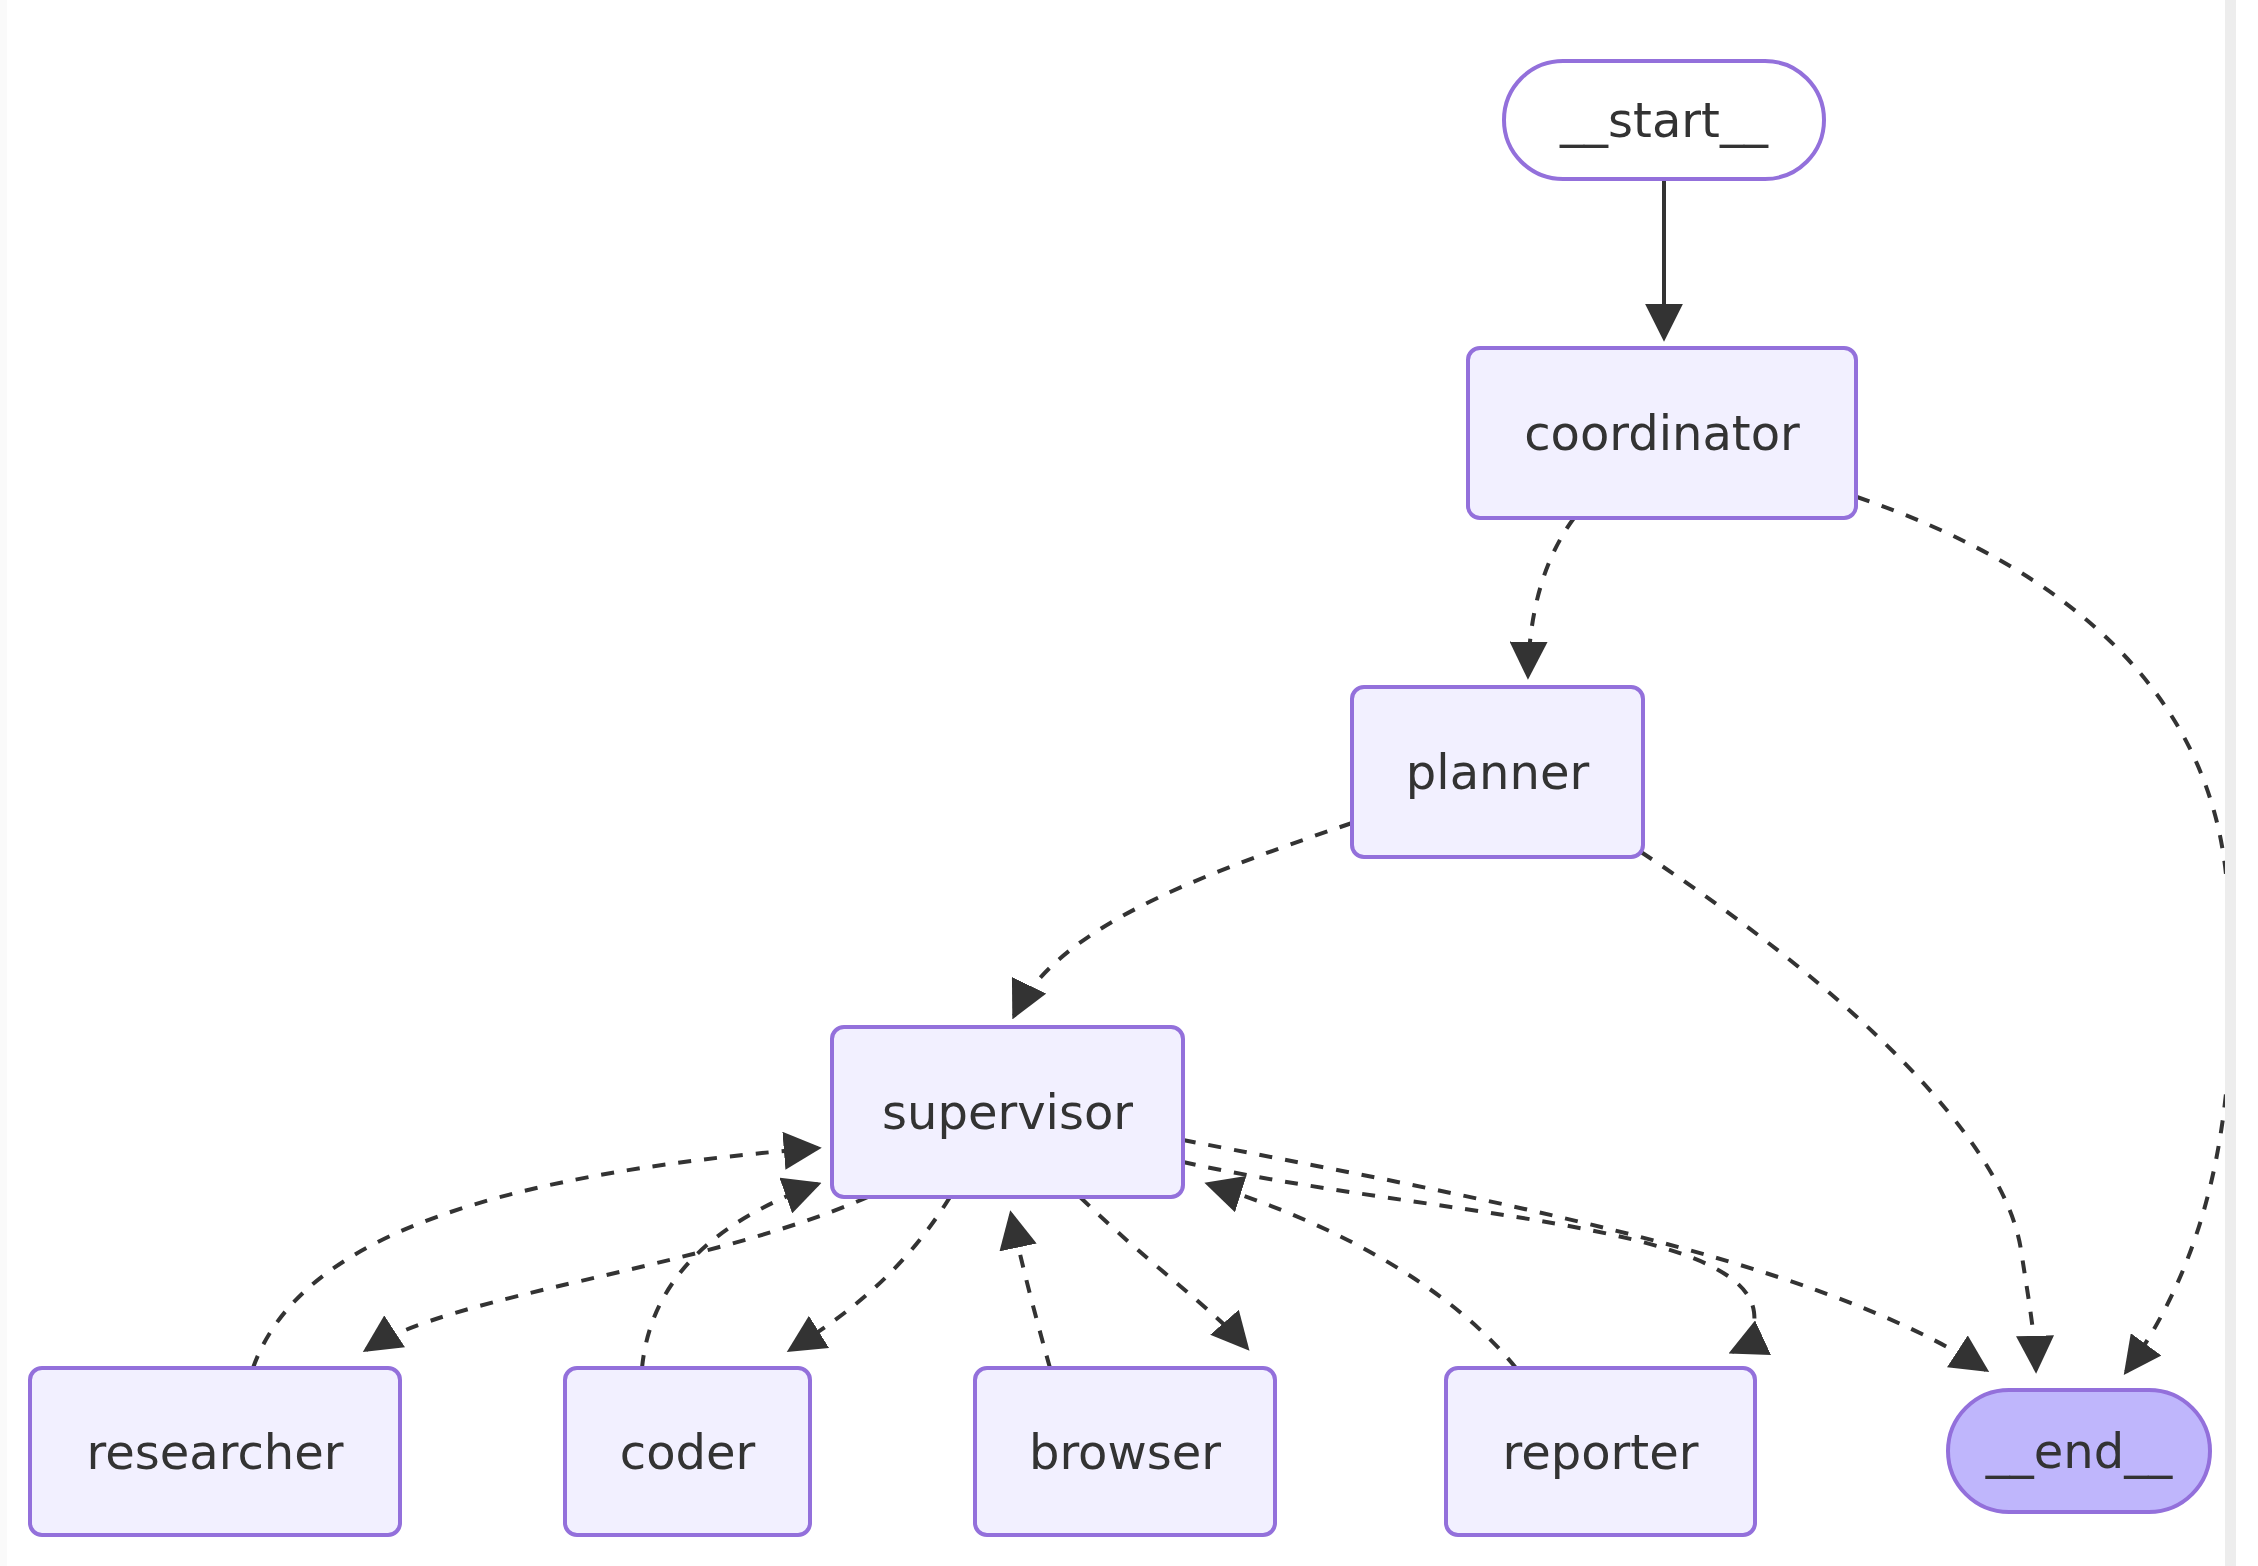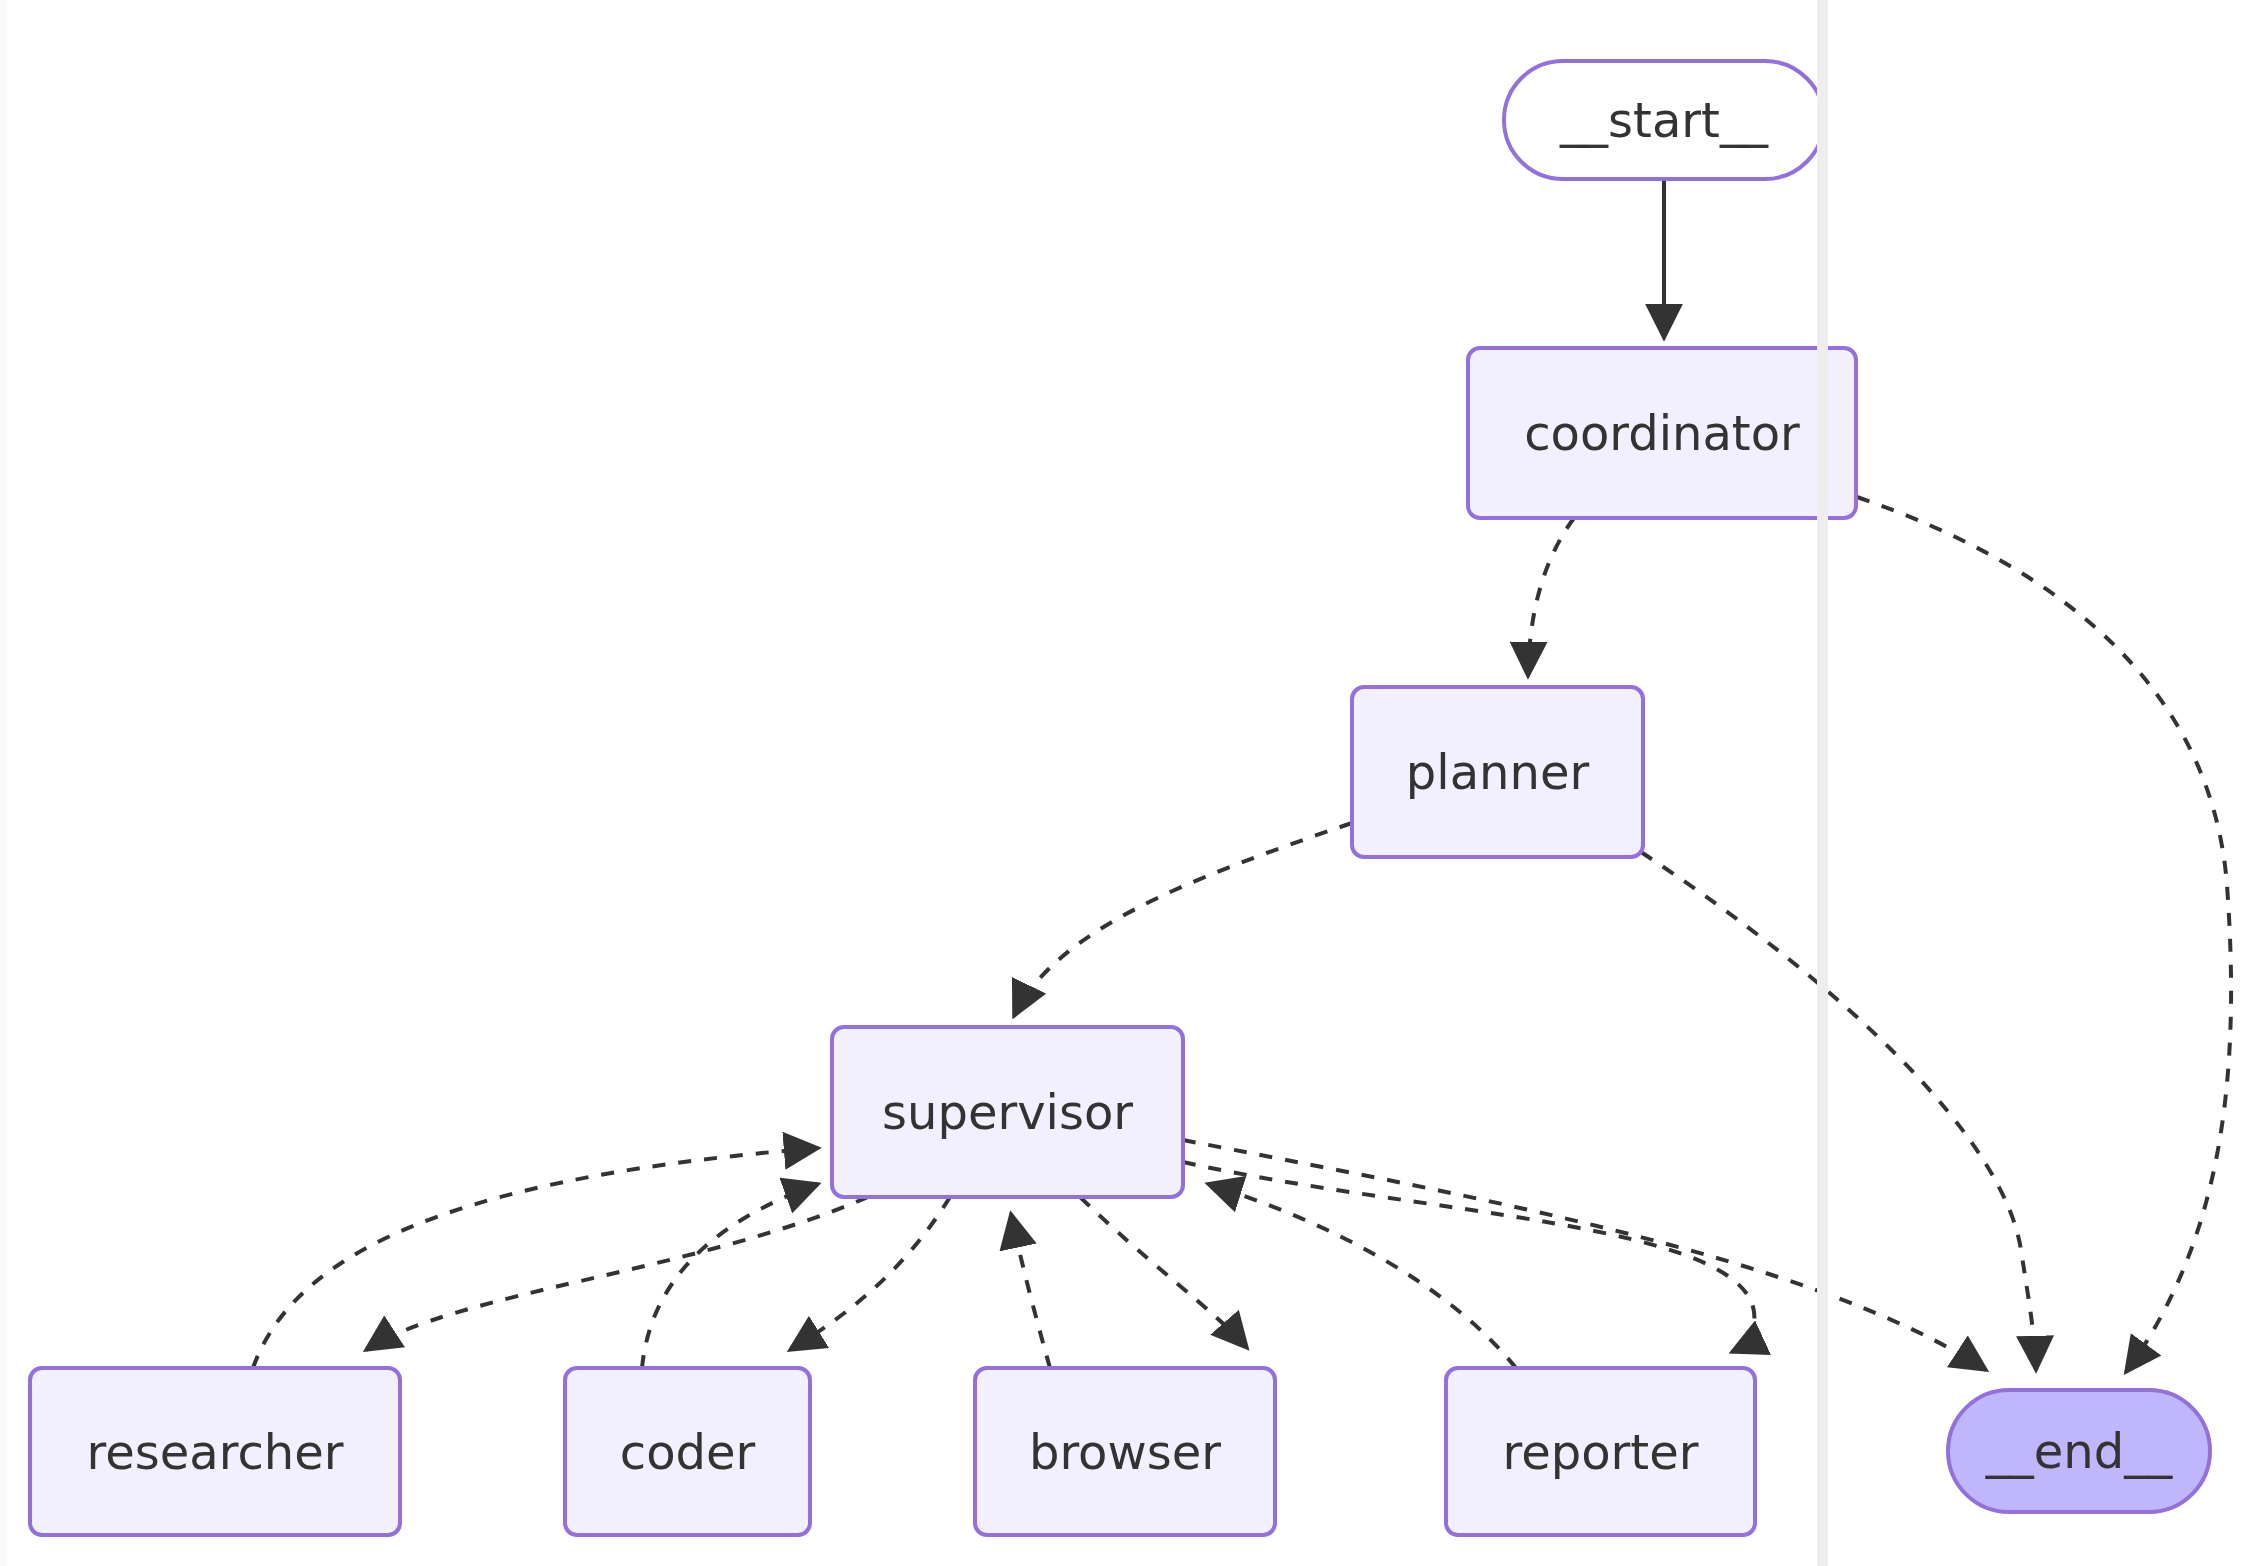--- a/index.html
+++ b/index.html
@@ -6,21 +6,21 @@
     margin: 0;
     padding: 0;
     background: #ffffff;
     width: 2258px;
     height: 1566px;
     overflow: hidden;
     font-family: "DejaVu Sans", "Liberation Sans", sans-serif;
   }
   .canvas-wrap {
     position: relative;
-    width: 1828px;
+    width: 2236px;
     height: 1566px;
     background: #ffffff;
   }
   svg.flowchart {
     position: absolute;
     left: 0;
     top: 0;
     display: block;
   }
   .edge {

